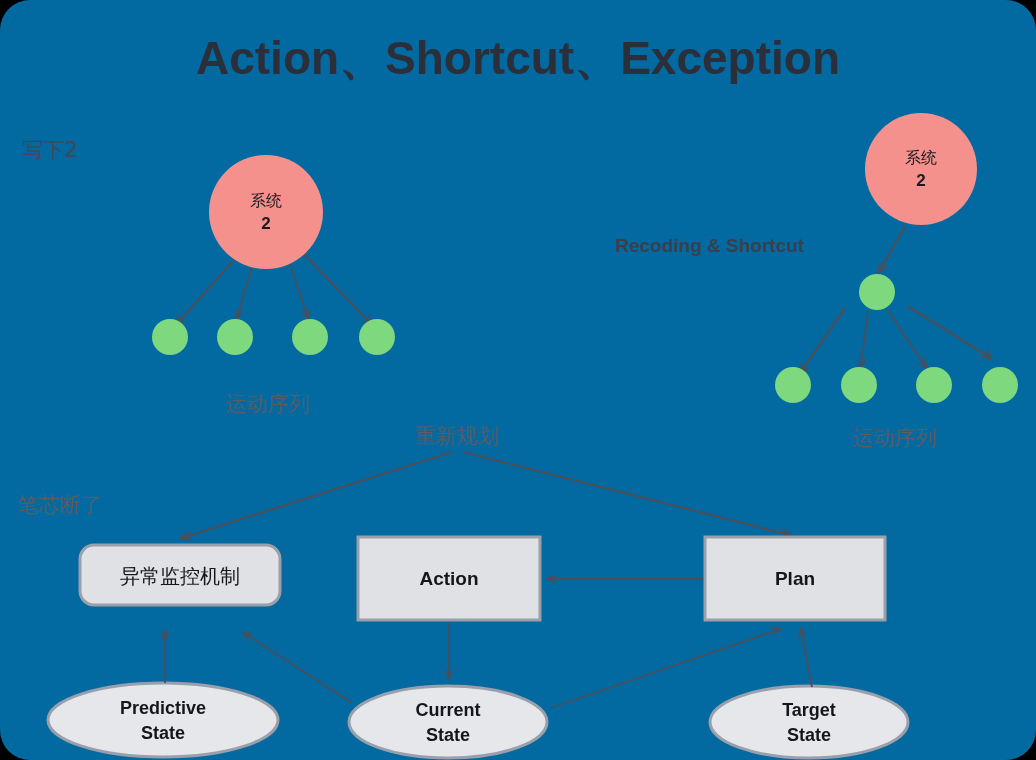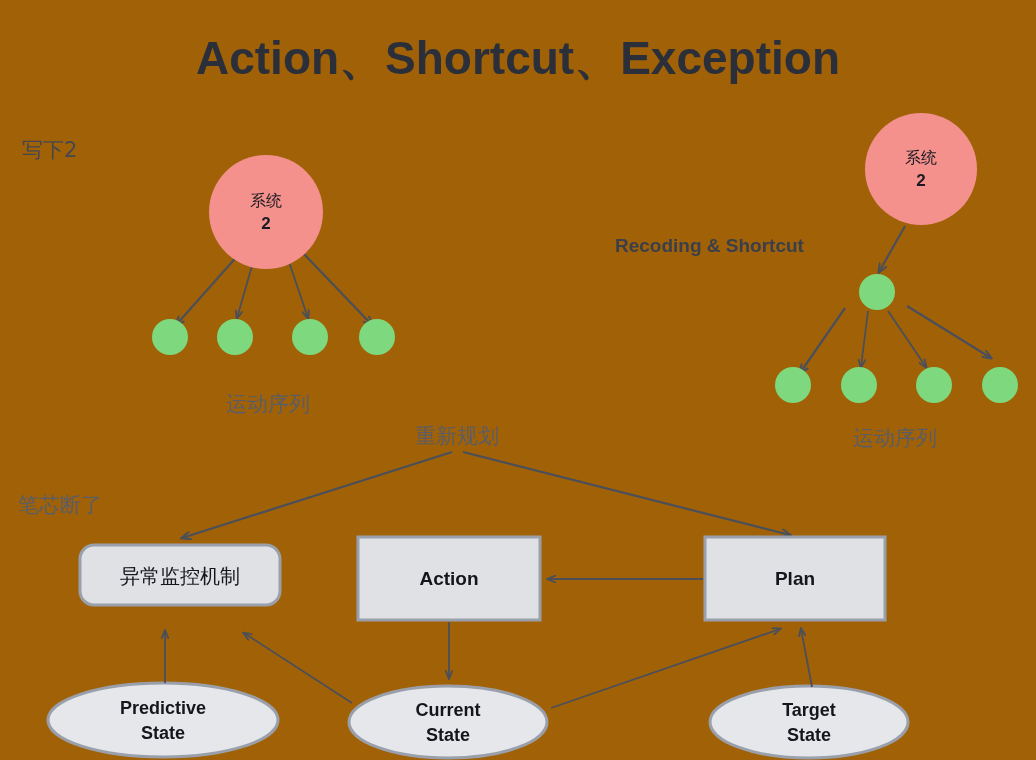--- a/index.html
+++ b/index.html
@@ -11,21 +11,22 @@
   body {
     width: 1036px;
     height: 760px;
     overflow: hidden;
     font-family: "Liberation Sans", "DejaVu Sans", sans-serif;
   }
   #stage {
     position: relative;
     width: 1036px;
     height: 760px;
-    background: #a16207;
+    background: #0369a1;
+    border-radius: 30px;
   }
   #diagram-svg {
     position: absolute;
     top: 0;
     left: 0;
     width: 1036px;
     height: 760px;
   }
   .title-text {
     font-family: "Liberation Sans", "DejaVu Sans", sans-serif;

